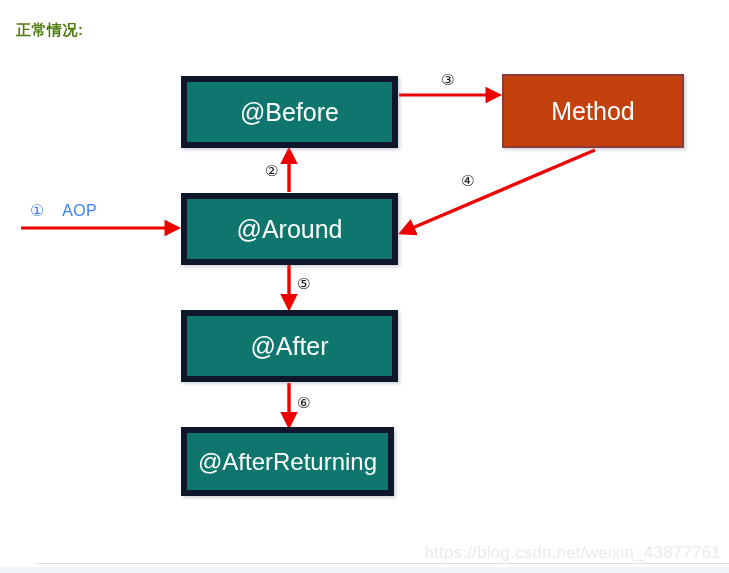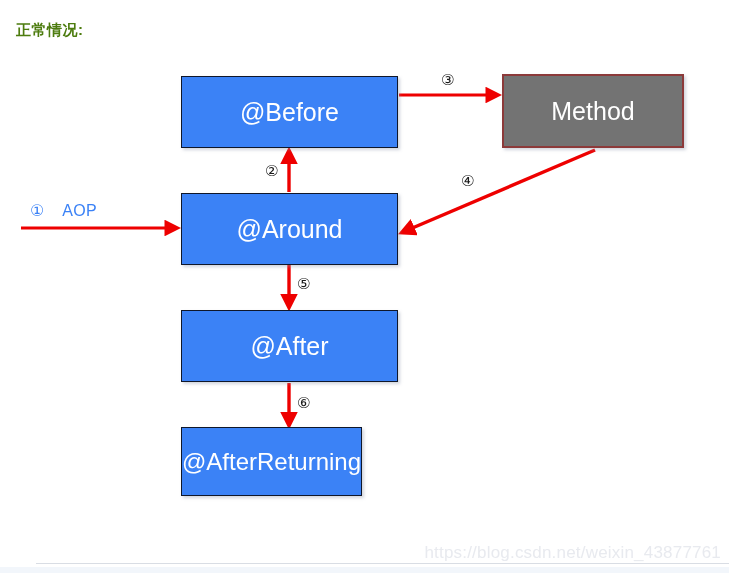--- a/index.html
+++ b/index.html
@@ -44,26 +44,26 @@
     display: flex;
     align-items: center;
     justify-content: center;
     color: #ffffff;
     font-weight: 400;
     text-align: center;
     white-space: nowrap;
     z-index: 3;
   }
   .node-blue {
-    background: #3b82f6;
-    border: 1px solid #0f172a;
+    background: #0f766e;
+    border: 6px solid #0f172a;
     box-shadow: 2px 2px 3px rgba(140,150,170,0.40);
   }
   .node-red {
-    background: #737373;
+    background: #c2410c;
     border: 2px solid #8c3a3a;
     box-shadow: 2px 2px 3px rgba(140,150,170,0.40);
   }
   .node-label {
     font-size: 25px;
     line-height: 1;
   }
   .node-label-sm {
     font-size: 24px;
     line-height: 1;
@@ -148,21 +148,21 @@
   </div>
 
   <div class="node node-blue" style="left:181px; top:193px; width:217px; height:72px;">
     <span class="node-label">@Around</span>
   </div>
 
   <div class="node node-blue" style="left:181px; top:310px; width:217px; height:72px;">
     <span class="node-label">@After</span>
   </div>
 
-  <div class="node node-blue" style="left:181px; top:427px; width:181px; height:69px;">
+  <div class="node node-blue" style="left:181px; top:427px; width:213px; height:69px;">
     <span class="node-label-sm">@AfterReturning</span>
   </div>
 
   <div class="aop-label" style="left:30px; top:201px;">
     <span>①</span>
     <span style="display:inline-block; width:9px;"></span>
     <span>AOP</span>
   </div>
 
   <div class="flow-label" style="left:265px; top:162px;">②</div>

